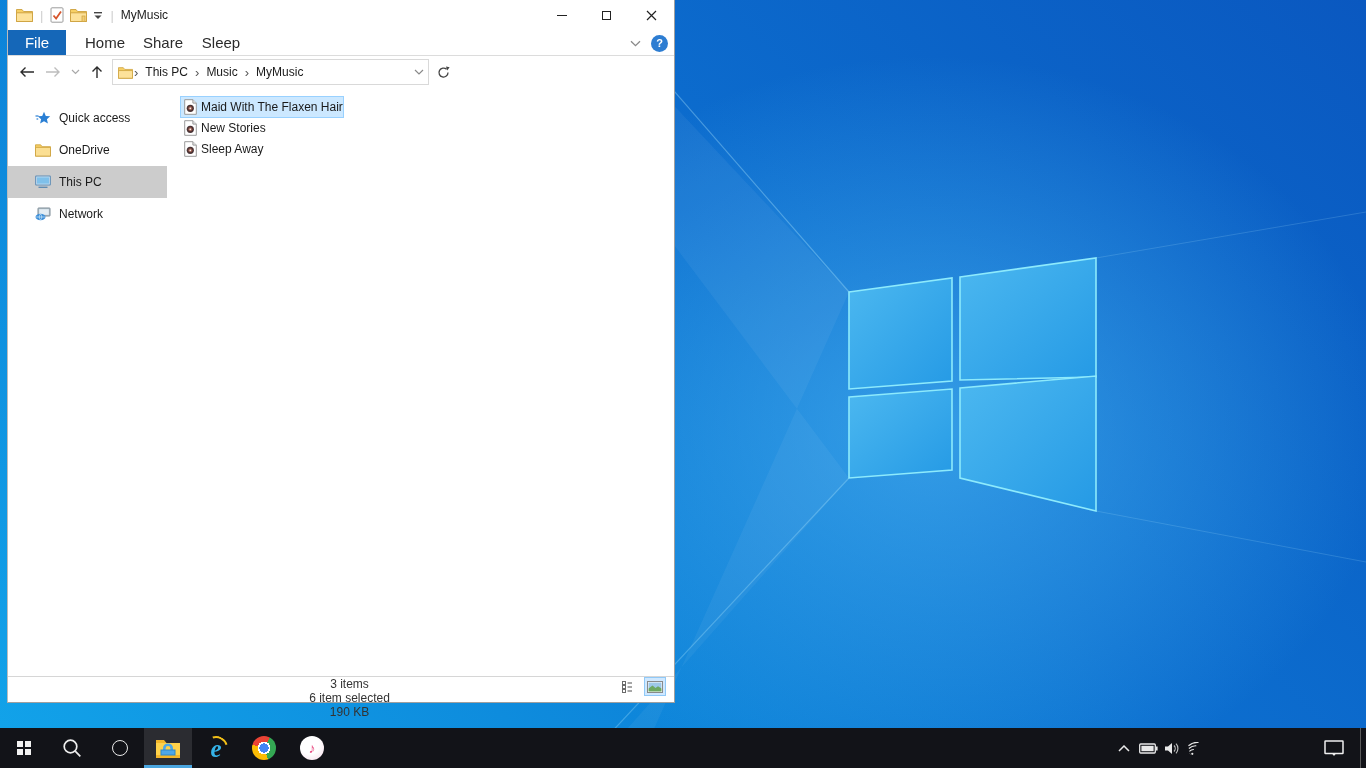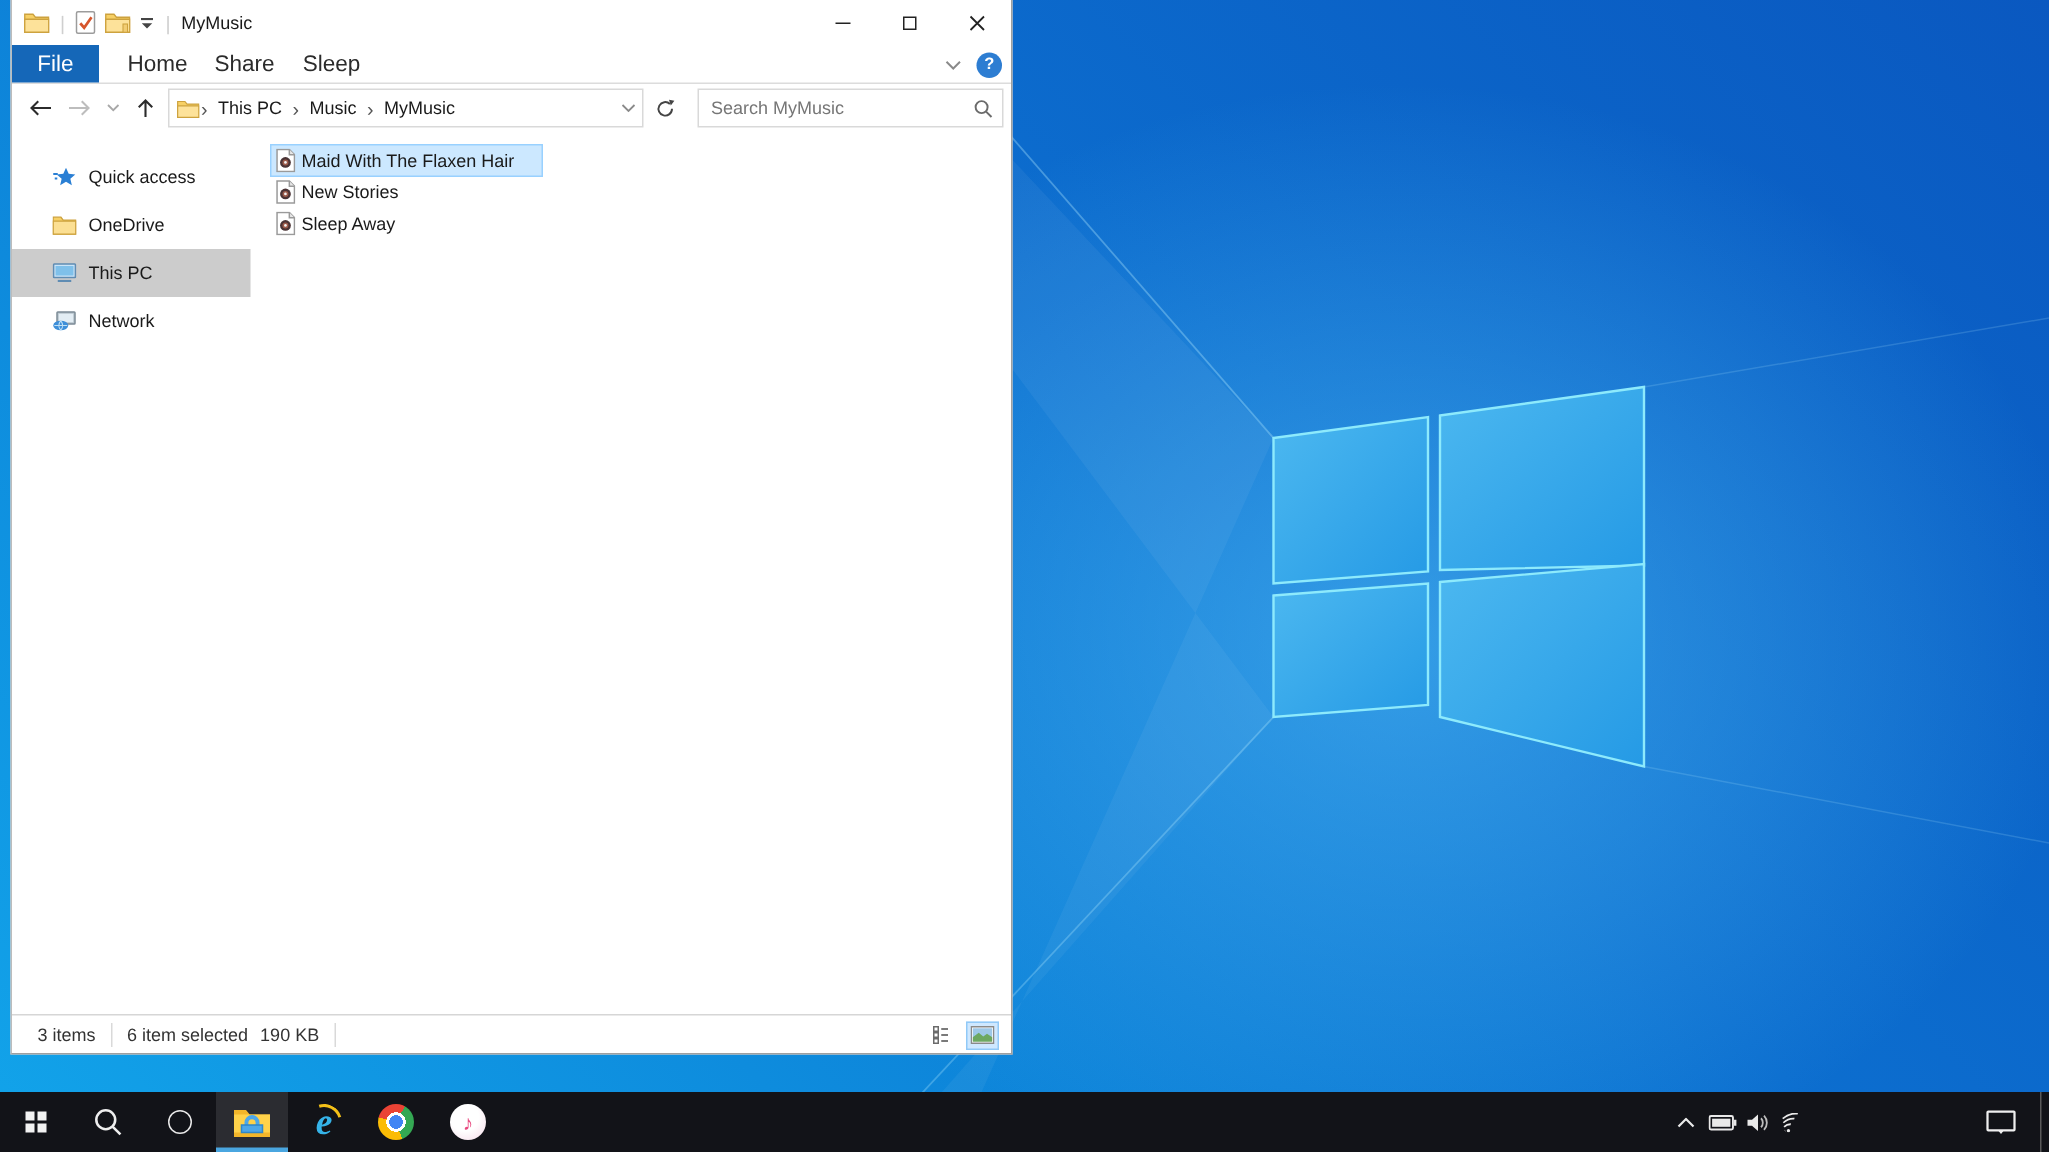--- a/index.html
+++ b/index.html
@@ -48,26 +48,26 @@
   .search-box input { border:none; outline:none; flex:1; font-size:12px; font-family:"Liberation Sans",sans-serif; color:#333; }
   .search-box input::placeholder { color:#767676; opacity:1; }
 
   
   .content { display:flex; height:588px; background:#fff; }
   .navpane { width:159px; padding-top:14px; flex-shrink:0; }
   .nav-item { height:32px; display:flex; align-items:center; padding-left:27px; gap:8px; font-size:12px; color:#1a1a1a; }
   .nav-item.selected { background:#cccccc; }
   .filearea { flex:1; padding-top:8px; padding-left:13px; }
   .file-row { height:21px; display:flex; align-items:center; }
-  .file-inner { display:inline-flex; align-items:center; gap:4px; padding:2px 18px 2px 3px; border:1px solid transparent; }
+  .file-inner { display:inline-flex; align-items:center; gap:4px; padding:2px 0 2px 3px; border:1px solid transparent; }
   .file-row.selected .file-inner { background:#cce8ff; border-color:#99d1ff; }
   .file-name { font-size:12px; color:#1a1a1a; white-space:nowrap; }
 
   
-  .statusbar { height:27px; border-top:1px solid #d6d6d6; display:flex; align-items:center; padding-left:17px; position:relative; font-size:12px; color:#333; }
+  .statusbar { height:27px; border-top:1px solid #d6d6d6; display:flex; align-items:center; padding-left:17px; position:relative; font-size:12px; color:#333;flex-direction:column; }
   .sb-div { width:1px; height:16px; background:#d9d9d9; margin:0 10px; }
   .sb-views { position:absolute; right:8px; display:flex; gap:4px; }
   .sb-viewbtn { width:22px; height:19px; display:flex; align-items:center; justify-content:center; }
   .sb-viewbtn.active { background:#cfe8ff; border:1px solid #91c9f7; }
 
   
   .taskbar { position:absolute; left:0; bottom:0; width:1366px; height:40px; background:#121318; z-index:3; }
   .tb-left { position:absolute; left:0; top:0; height:40px; display:flex; }
   .tb-btn { width:48px; height:40px; display:flex; align-items:center; justify-content:center; position:relative; }
   .tb-btn.active { background:#2b2c31; }
@@ -217,29 +217,20 @@
             <path d="M1 1l4 4 4-4" fill="none" stroke="#8a8a8a" stroke-width="1.2"></path>
           </svg>
       </span>
     </div>
     <span class="refresh-btn">
       <svg width="13" height="13" viewBox="0 0 13 13">
           <path d="M11 6.5a4.5 4.5 0 1 1-1.4-3.2" fill="none" stroke="#444" stroke-width="1.3"></path>
           <polygon points="9,0.5 12.6,1.2 10.2,4.4" fill="#444"></polygon>
         </svg>
     </span>
-    <div class="search-box">
-      <input type="text" placeholder="Search MyMusic" style="">
-      <span class="icon-btn">
-        <svg width="13" height="13" viewBox="0 0 13 13">
-            <circle cx="5.4" cy="5.4" r="4" fill="none" stroke="#6b6b6b" stroke-width="1.3"></circle>
-            <line x1="8.4" y1="8.4" x2="12" y2="12" stroke="#6b6b6b" stroke-width="1.3"></line>
-          </svg>
-      </span>
-    </div>
   </div>
 
   <div class="content">
 
     <div class="navpane">
       <div class="nav-item">
         <span class="icon-btn">
           <svg width="16" height="15" viewBox="0 0 16 15">
               <path d="M9 0.8l1.8 4.1 4.4.4-3.3 2.9 1 4.3L9 10.2l-3.9 2.3 1-4.3-3.3-2.9 4.4-.4z" fill="#2a7fd4"></path>
               <line x1="0.5" y1="5" x2="3.5" y2="5" stroke="#2a7fd4" stroke-width="1.2"></line>

